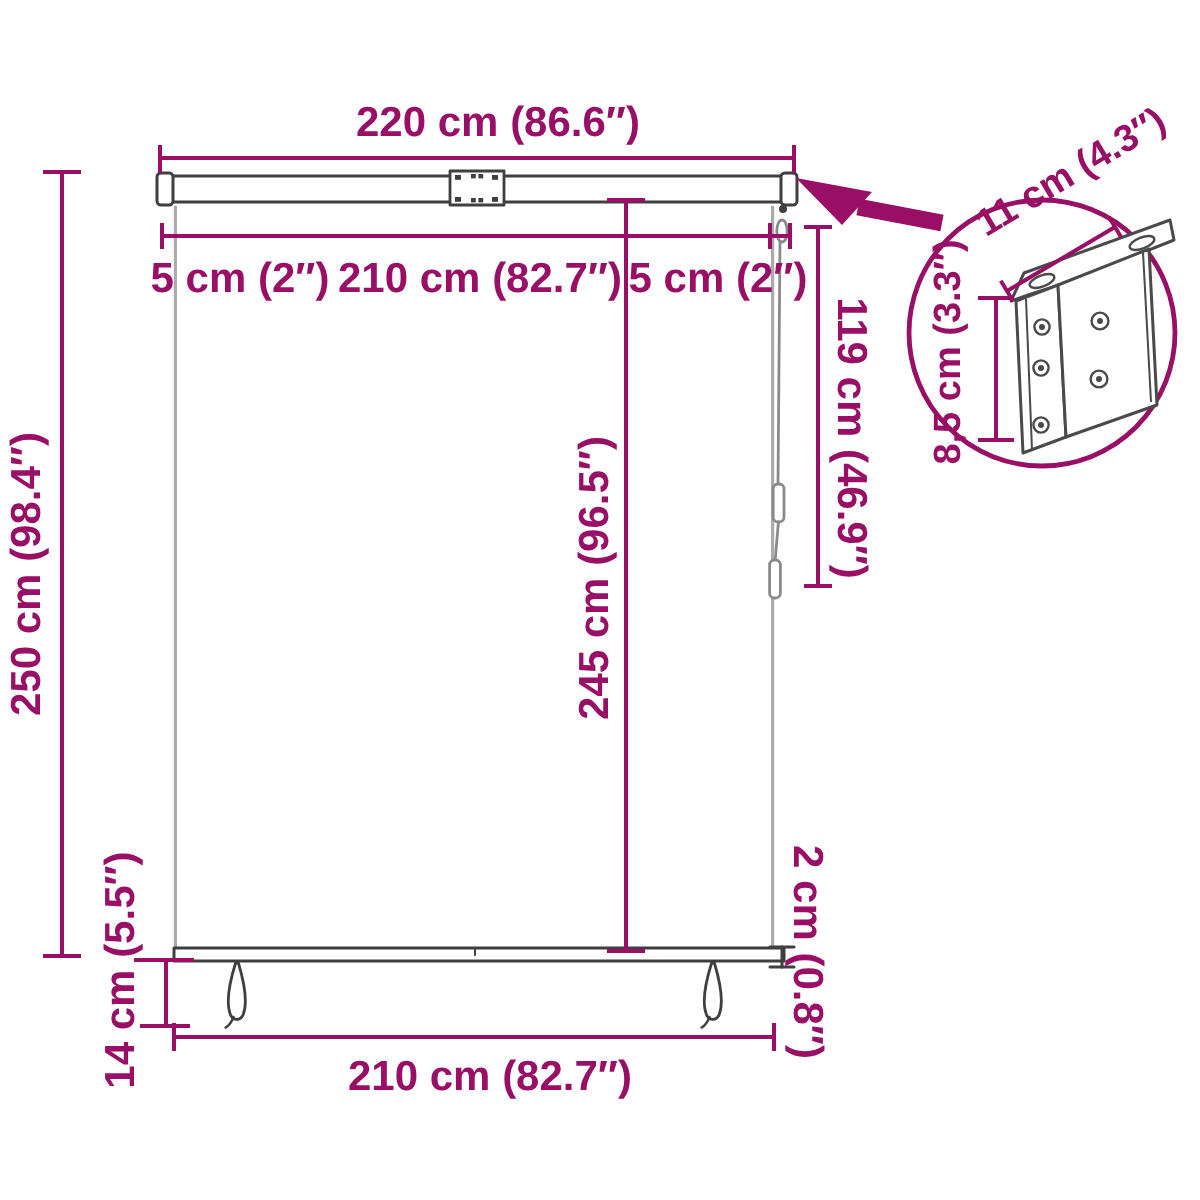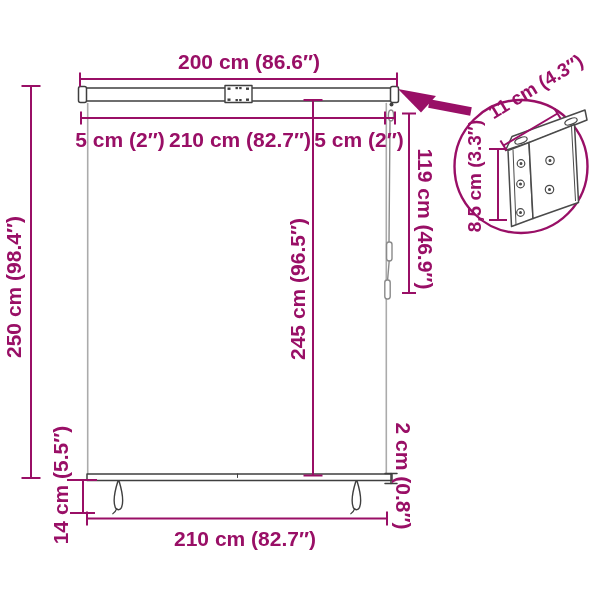--- a/index.html
+++ b/index.html
@@ -164,21 +164,21 @@
         <line x1="489" y1="220" x2="507" y2="220"></line>
       </g>
       <g>
         <line x1="503.5" y1="145.5" x2="557.5" y2="113.5"></line>
         <line x1="500.4" y1="140.4" x2="506.6" y2="150.6"></line>
         <line x1="554.4" y1="108.4" x2="560.6" y2="118.6"></line>
       </g>
     </g>
   </svg>
 
-  <div class="dim-label" style="left:249px;top:62px;">200 cm (86.6″)</div>
+  <div class="dim-label" style="left:249px;top:62px;">220 cm (86.6″)</div>
   <div class="dim-label" style="left:120px;top:140px;">5 cm (2″)</div>
   <div class="dim-label" style="left:240px;top:140px;">210 cm (82.7″)</div>
   <div class="dim-label" style="left:359px;top:140px;">5 cm (2″)</div>
   <div class="dim-label rot-cw" style="left:425px;top:219px;">119 cm (46.9″)</div>
   <div class="dim-label rot-ccw" style="left:298px;top:289px;">245 cm (96.5″)</div>
   <div class="dim-label rot-ccw" style="left:14px;top:287px;">250 cm (98.4″)</div>
   <div class="dim-label rot-ccw" style="left:61px;top:485px;">14 cm (5.5″)</div>
   <div class="dim-label" style="left:245px;top:539px;">210 cm (82.7″)</div>
   <div class="dim-label rot-cw" style="left:403px;top:476px;">2 cm (0.8″)</div>
   <div class="dim-label rot-diag small" style="left:536px;top:87px;">11 cm (4.3″)</div>

